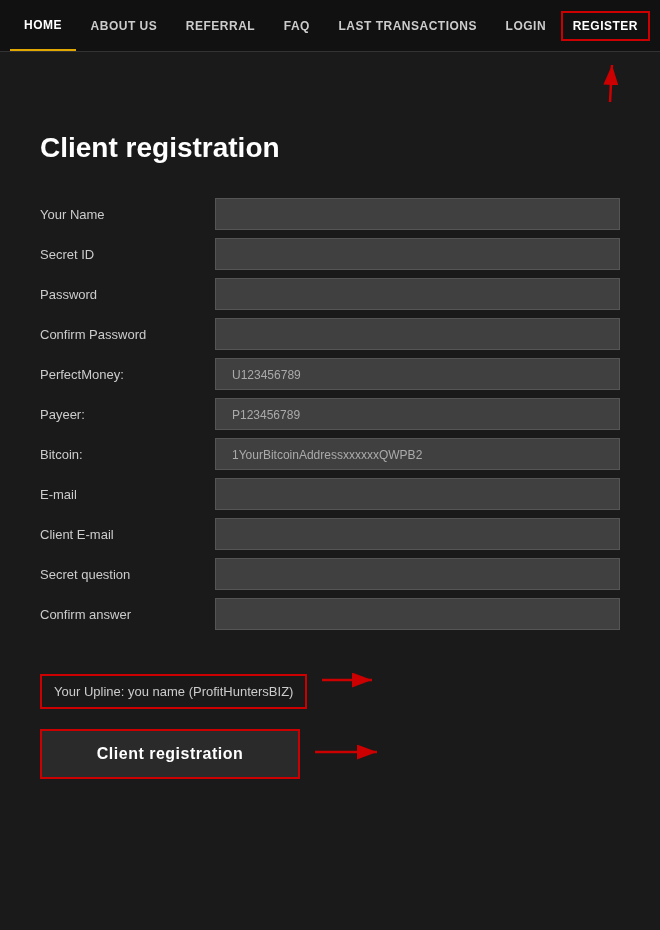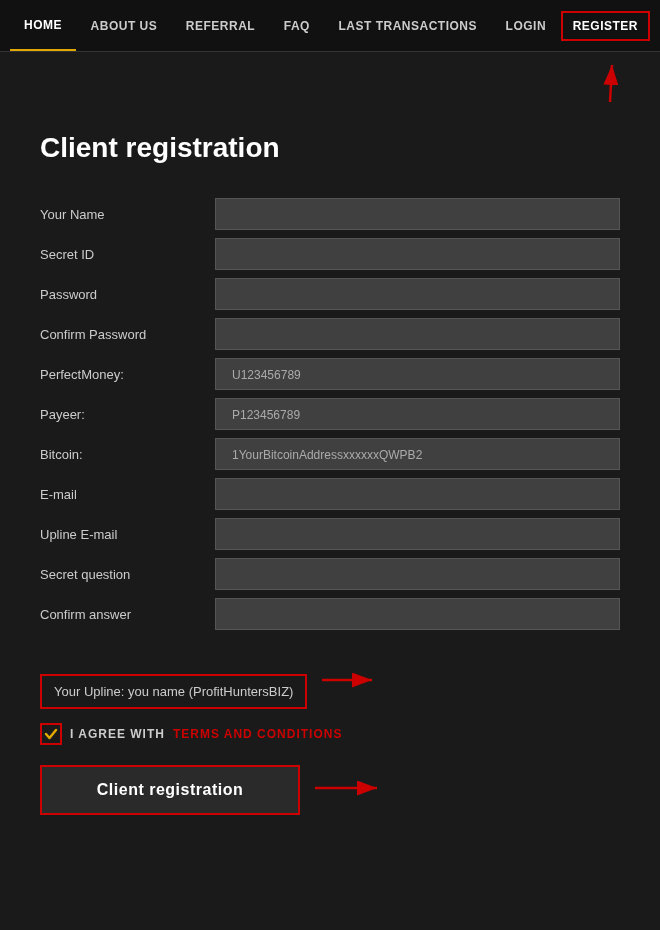--- a/index.html
+++ b/index.html
@@ -248,21 +248,21 @@
           <td>Bitcoin:</td>
           <td><input class="form-input" type="text" placeholder="1YourBitcoinAddressxxxxxxQWPB2" style=""></td>
         </tr>
 
         <tr>
           <td>E-mail</td>
           <td><input class="form-input" type="text" style=""></td>
         </tr>
 
         <tr>
-          <td>Upline E-mail</td>
+          <td>Client E-mail</td>
           <td><input class="form-input" type="text" style=""></td>
         </tr>
 
         <tr>
           <td>Secret question</td>
           <td><input class="form-input" type="text" style=""></td>
         </tr>
 
         <tr>
           <td>Confirm answer</td>
@@ -280,29 +280,20 @@
           <defs>
             <marker id="arrowhead2" markerWidth="8" markerHeight="6" refX="8" refY="3" orient="auto">
               <polygon points="0 0, 8 3, 0 6" fill="#cc0000"></polygon>
             </marker>
           </defs>
           <line x1="0" y1="12" x2="50" y2="12" stroke="#cc0000" stroke-width="2.5" marker-end="url(#arrowhead2)"></line>
         </svg>
       </span>
     </div>
 
-    <div class="agree-row">
-      <div class="checkbox-icon">
-        <svg viewBox="0 0 14 14" xmlns="http://www.w3.org/2000/svg">
-          <polyline points="2,7 5.5,11 12,3" fill="none" stroke="#e0a800" stroke-width="2.5" stroke-linecap="round" stroke-linejoin="round"></polyline>
-        </svg>
-      </div>
-      <span class="agree-text">I AGREE WITH</span>
-      <span class="agree-link">TERMS AND CONDITIONS</span>
-    </div>
 
     <div class="register-row">
       <button class="register-btn" type="submit">Client registration</button>
       <span class="red-arrow">
         <svg width="70" height="24" viewBox="0 0 70 24" xmlns="http://www.w3.org/2000/svg">
           <defs>
             <marker id="arrowhead3" markerWidth="8" markerHeight="6" refX="8" refY="3" orient="auto">
               <polygon points="0 0, 8 3, 0 6" fill="#cc0000"></polygon>
             </marker>
           </defs>

